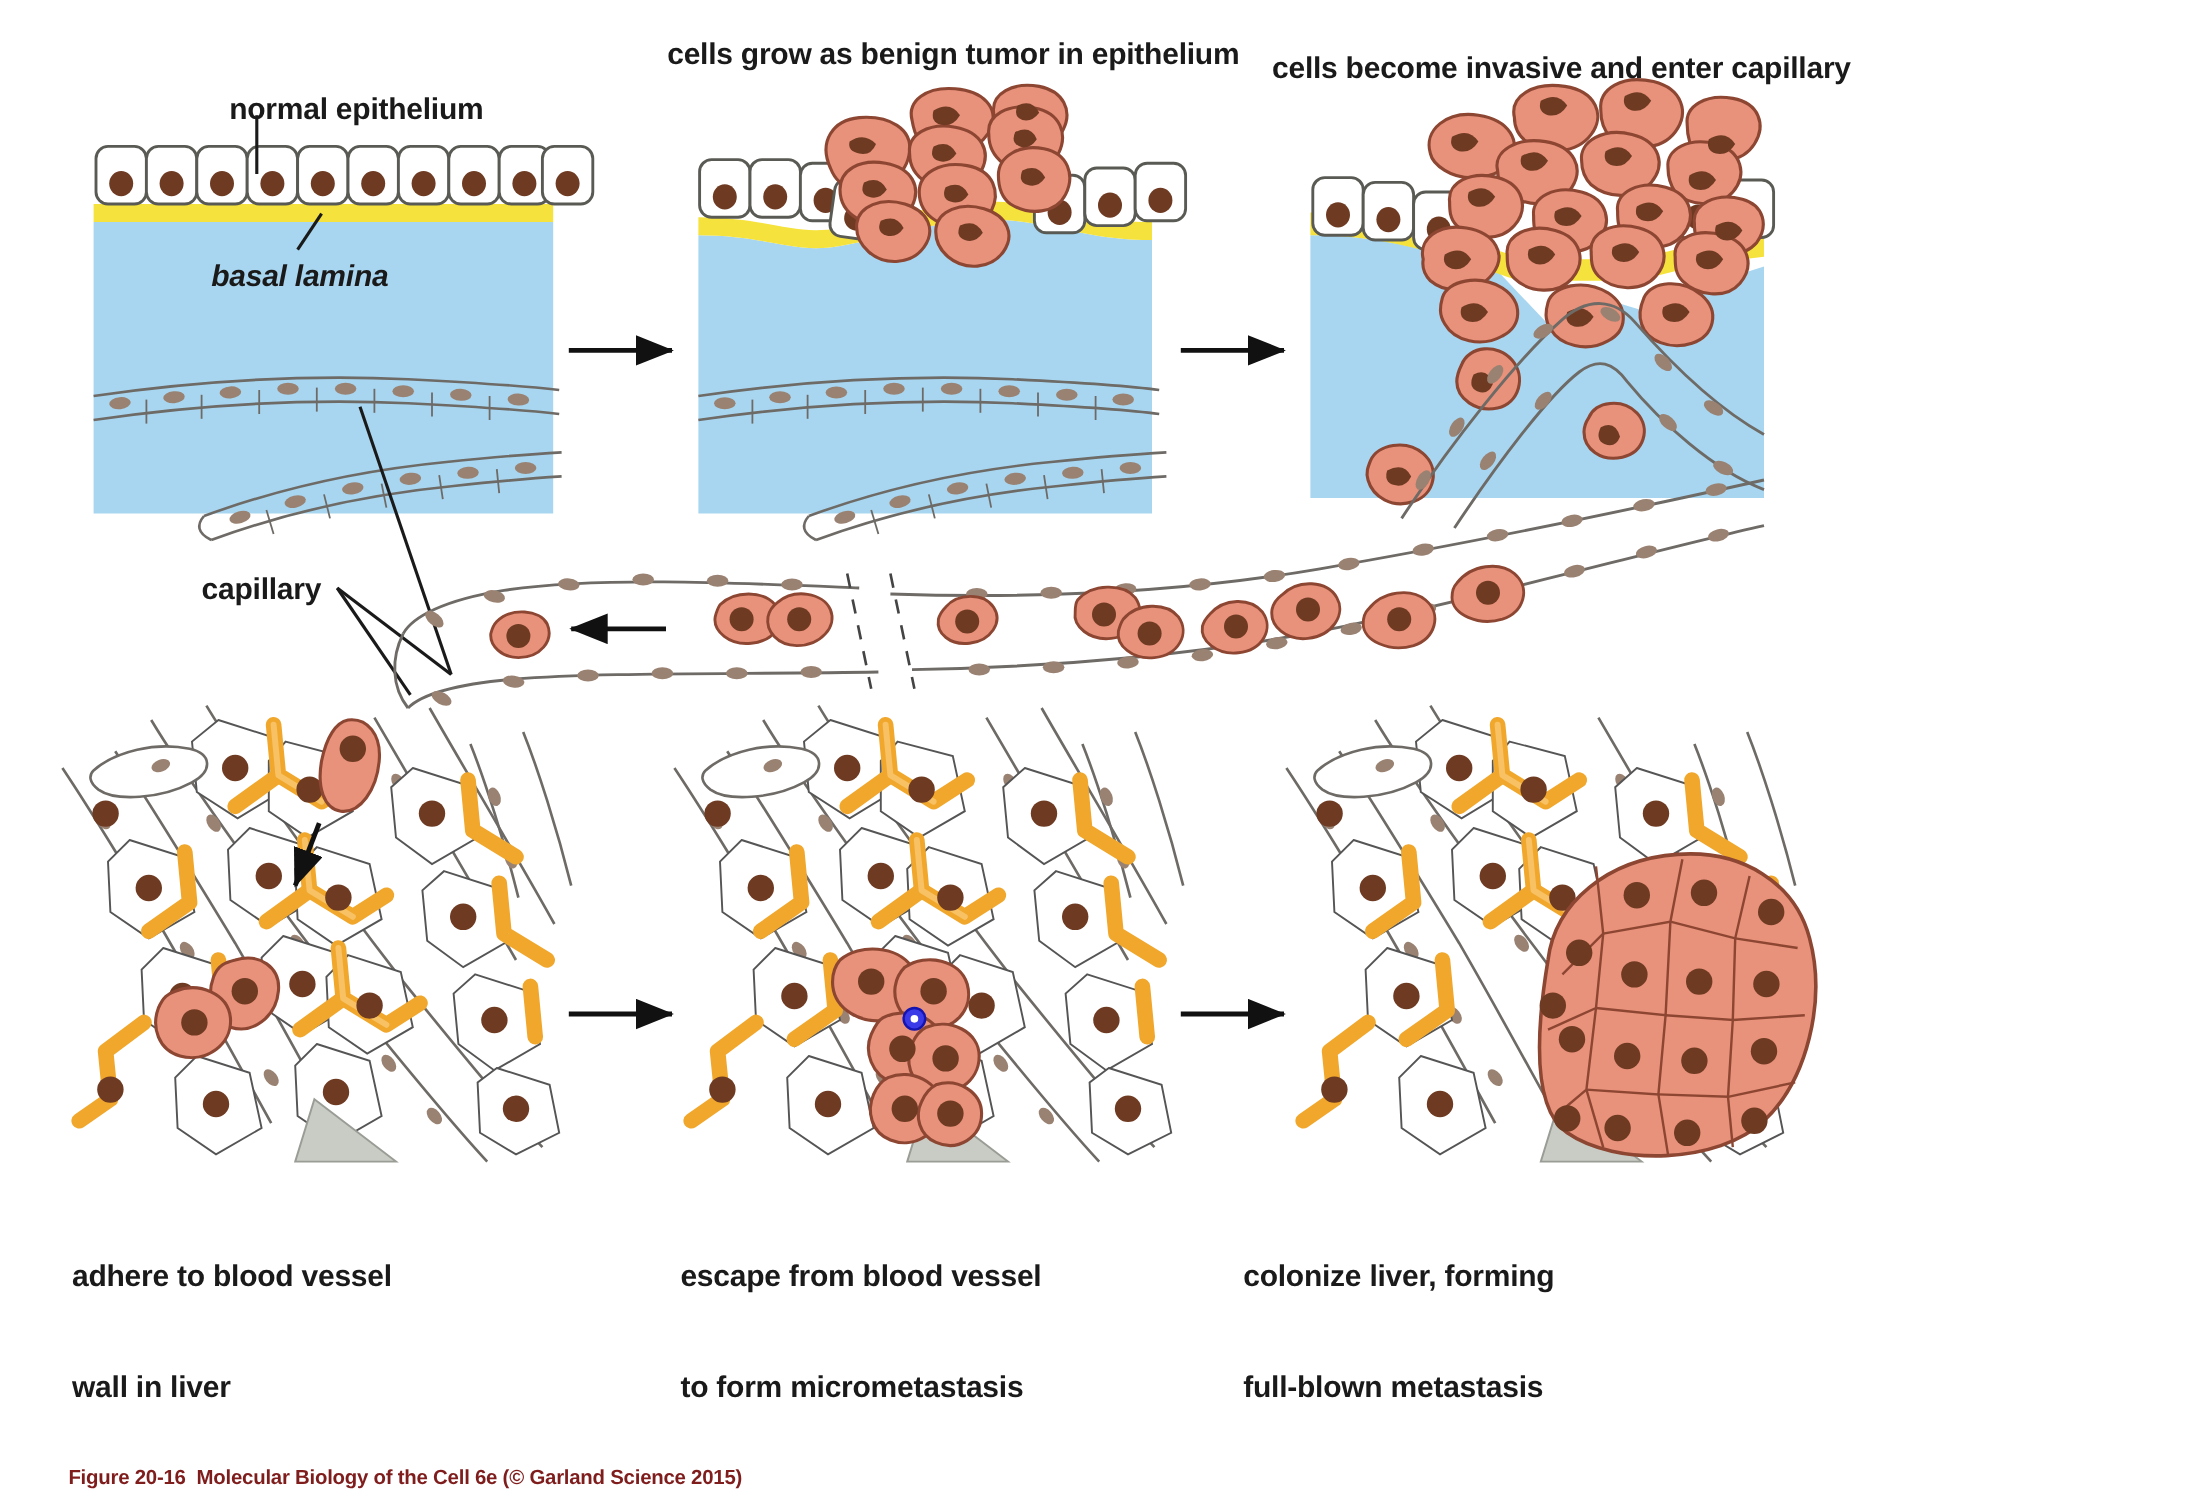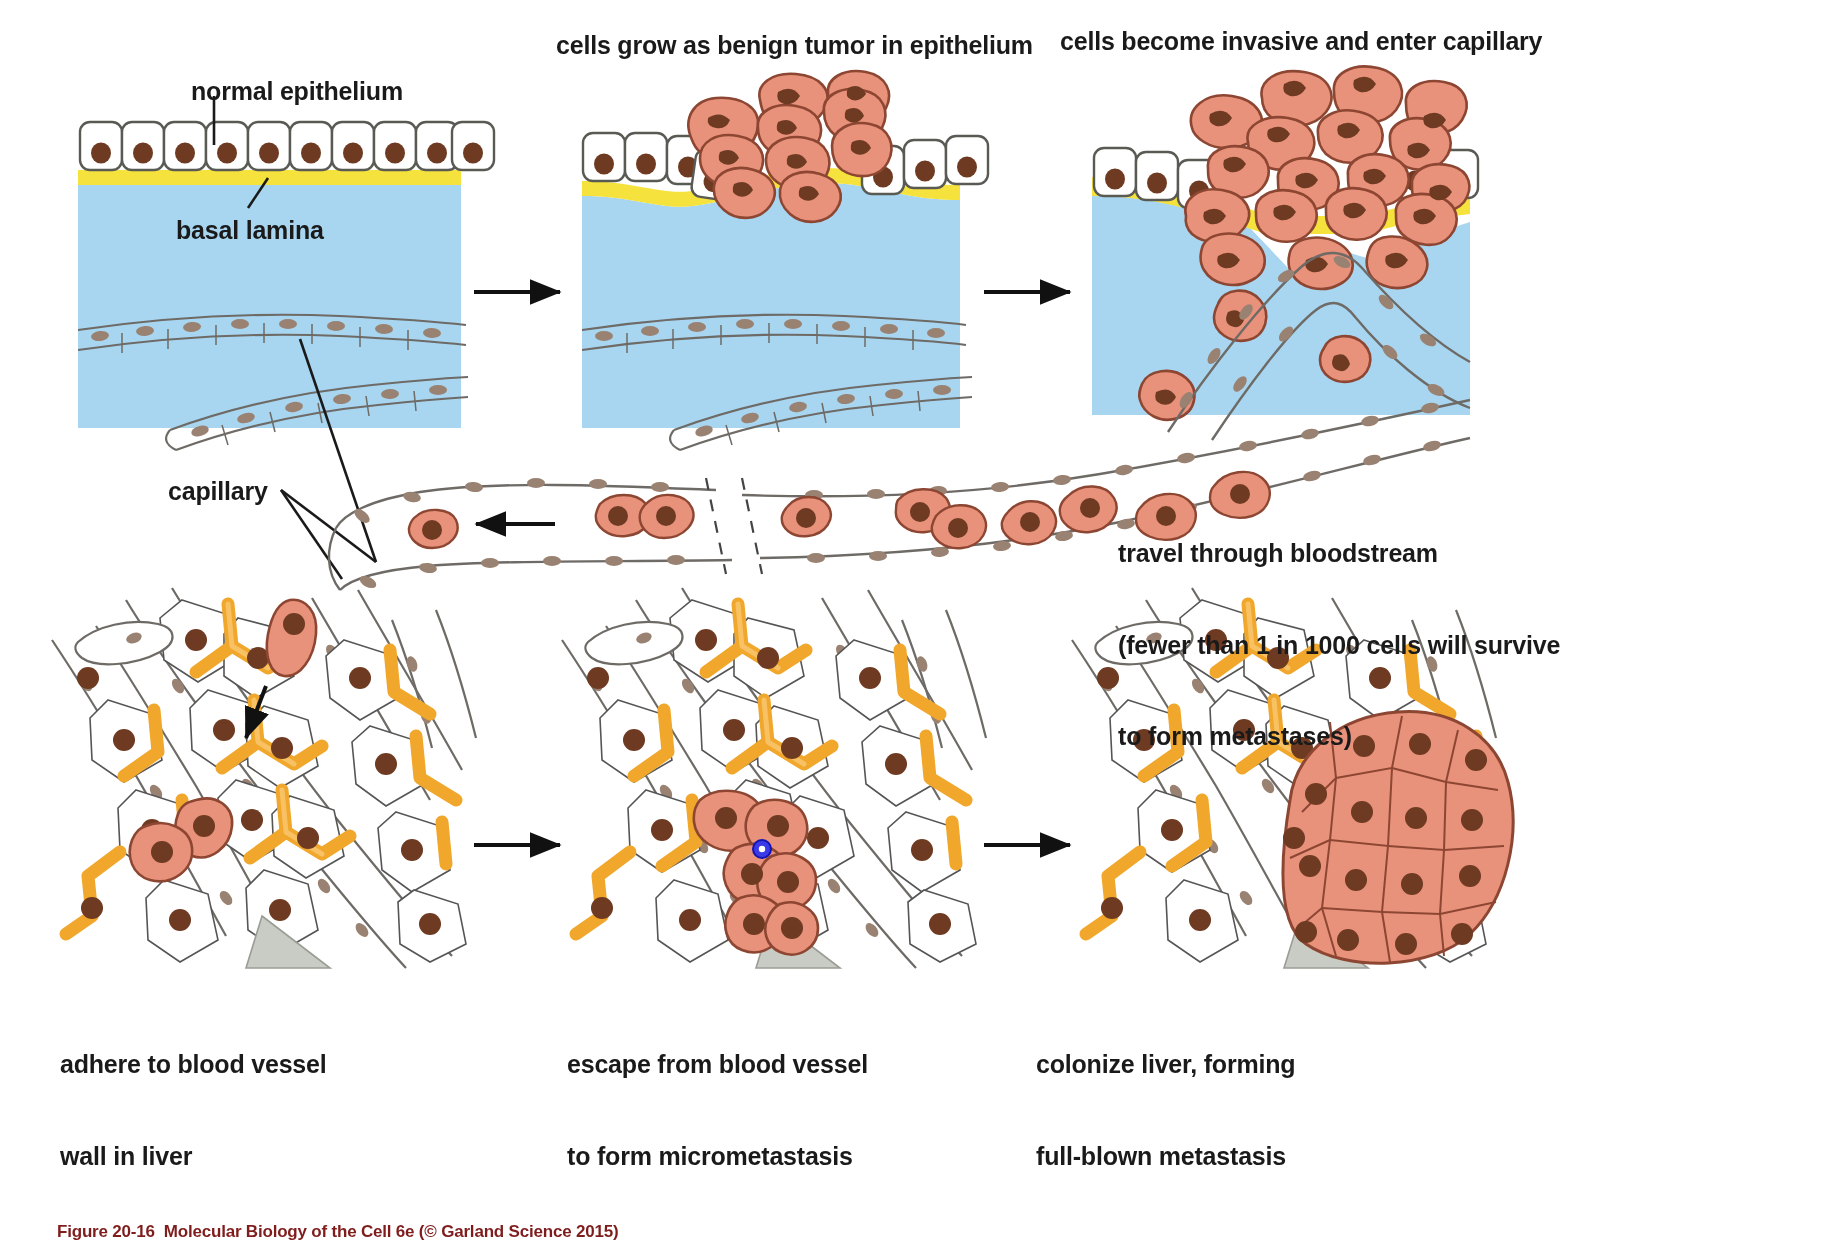--- a/index.html
+++ b/index.html
@@ -693,31 +693,26 @@
     <line x1="474" y1="292" x2="560" y2="292"></line>
     <line x1="984" y1="292" x2="1070" y2="292"></line>
     <line x1="555" y1="524" x2="476" y2="524"></line>
     <line x1="266" y1="686" x2="246" y2="738"></line>
     <line x1="474" y1="845" x2="560" y2="845"></line>
     <line x1="984" y1="845" x2="1070" y2="845"></line>
   </g>
 </svg>
 
 <div class="lbl t-head" style="left:556px;top:30px;">cells grow as benign tumor in epithelium</div>
-<div class="lbl t-head" style="left:1060px;top:26px;">cells become invasive and enter capillary</div>
+<div class="lbl t-head" style="left:1060px;top:42px;">cells become invasive and enter capillary</div>
 
 <div class="lbl t-anno" style="left:150px;top:76px;margin-left:41px;">normal epithelium</div>
-<div class="lbl t-anno" style="left:176px;top:215px;">basal lamina</div>
+<div class="lbl t-anno" style="left:176px;top:215px;font-style:italic;">basal lamina</div>
 <div class="lbl t-anno" style="left:168px;top:476px;">capillary</div>
 
-<div class="lbl t-blood" style="left:1118px;top:477px;">
-  <div>travel through bloodstream</div>
-  <div>(fewer than 1 in 1000 cells will survive</div>
-  <div>to form metastases)</div>
-</div>
 
 <div class="lbl t-cap" style="left:60px;top:988px;width:380px;">
   <div>adhere to blood vessel</div>
   <div>wall in liver</div>
 </div>
 <div class="lbl t-cap" style="left:567px;top:988px;width:380px;">
   <div>escape from blood vessel</div>
   <div>to form micrometastasis</div>
 </div>
 <div class="lbl t-cap" style="left:1036px;top:988px;width:380px;">

